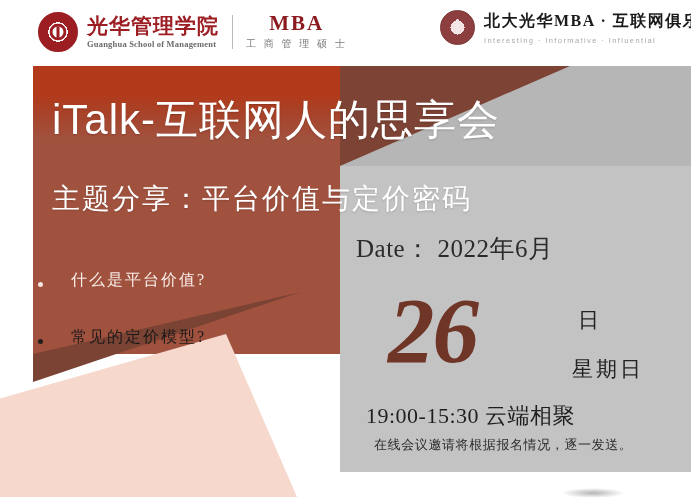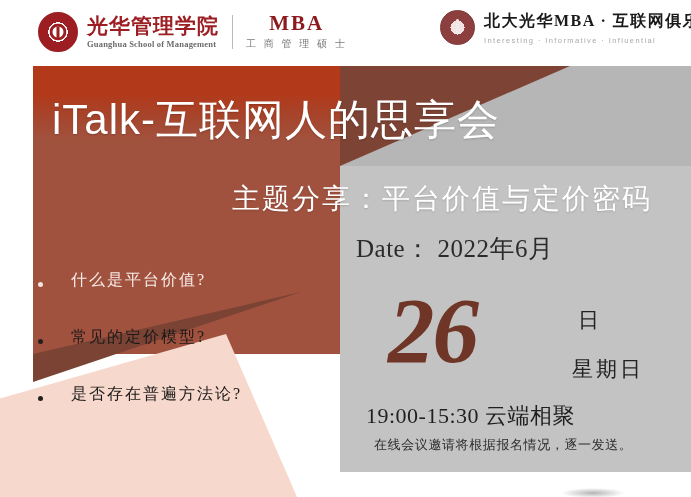--- a/index.html
+++ b/index.html
@@ -117,21 +117,20 @@
     font-family:"Liberation Sans","DejaVu Sans",sans-serif;
     font-size:42px;color:#ffffff;letter-spacing:1px;white-space:nowrap;
     text-shadow:0 1px 2px rgba(0,0,0,.18);
   }
   .headline .lat{font-style:normal;font-weight:400;}
   .subline{
     position:absolute;left:52px;top:180px;width:600px;
     font-size:28px;color:#ffffff;letter-spacing:2px;white-space:nowrap;
     font-family:"Liberation Serif","DejaVu Serif",serif;
     text-shadow:0 1px 2px rgba(0,0,0,.16);
-    text-align:right;
   }
 
   
   .bullets{position:absolute;left:38px;top:270px;width:300px;}
   .bullet{display:flex;align-items:flex-start;height:57px;}
   .bullet .dot{
     width:5px;height:5px;border-radius:50%;margin-top:12px;flex:none;
   }
   .bullet .btxt{
     margin-left:28px;font-size:16px;letter-spacing:2px;white-space:nowrap;
@@ -231,24 +230,20 @@
 
   <div class="bullets">
     <div class="bullet light">
       <span class="dot"></span>
       <span class="btxt">什么是平台价值?</span>
     </div>
     <div class="bullet dark">
       <span class="dot"></span>
       <span class="btxt">常见的定价模型?</span>
     </div>
-    <div class="bullet dark">
-      <span class="dot"></span>
-      <span class="btxt">是否存在普遍方法论?</span>
-    </div>
   </div>
 
   <div class="date-line">
     <span>Date：</span>
     <span>2022年6月</span>
   </div>
 
   <div class="big-day">26</div>
   <div class="day-unit">日</div>
   <div class="weekday">星期日</div>

